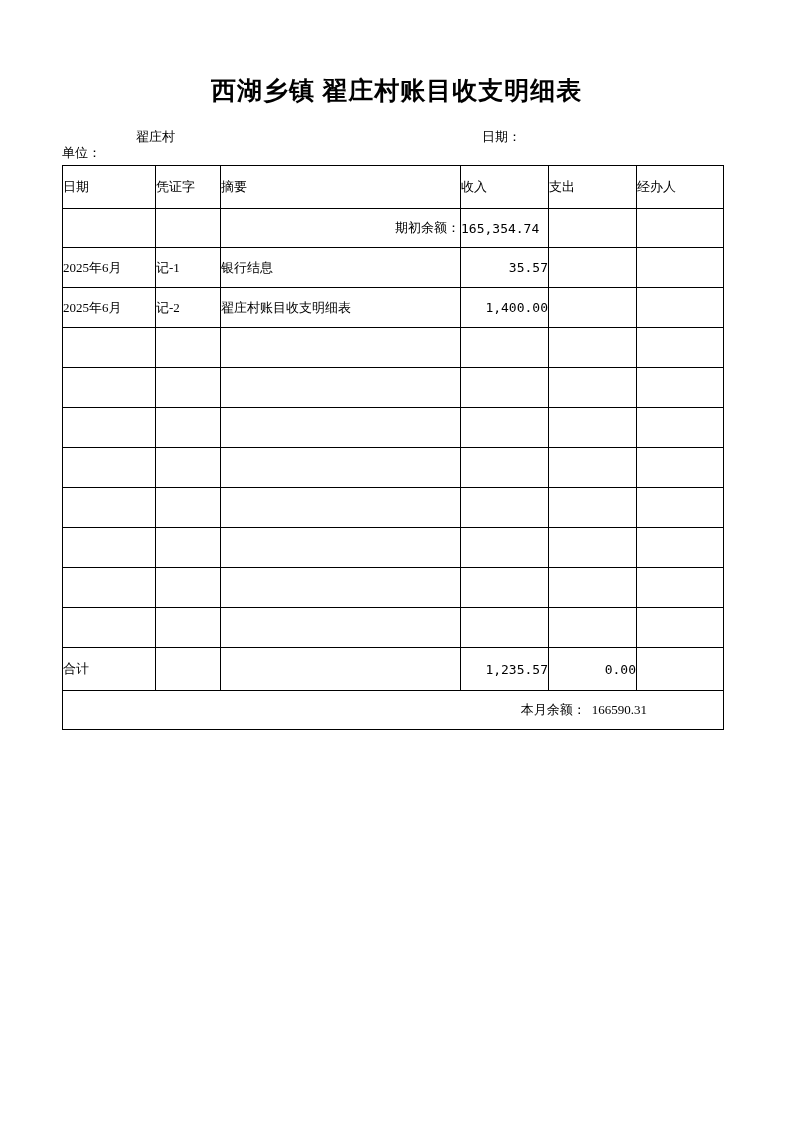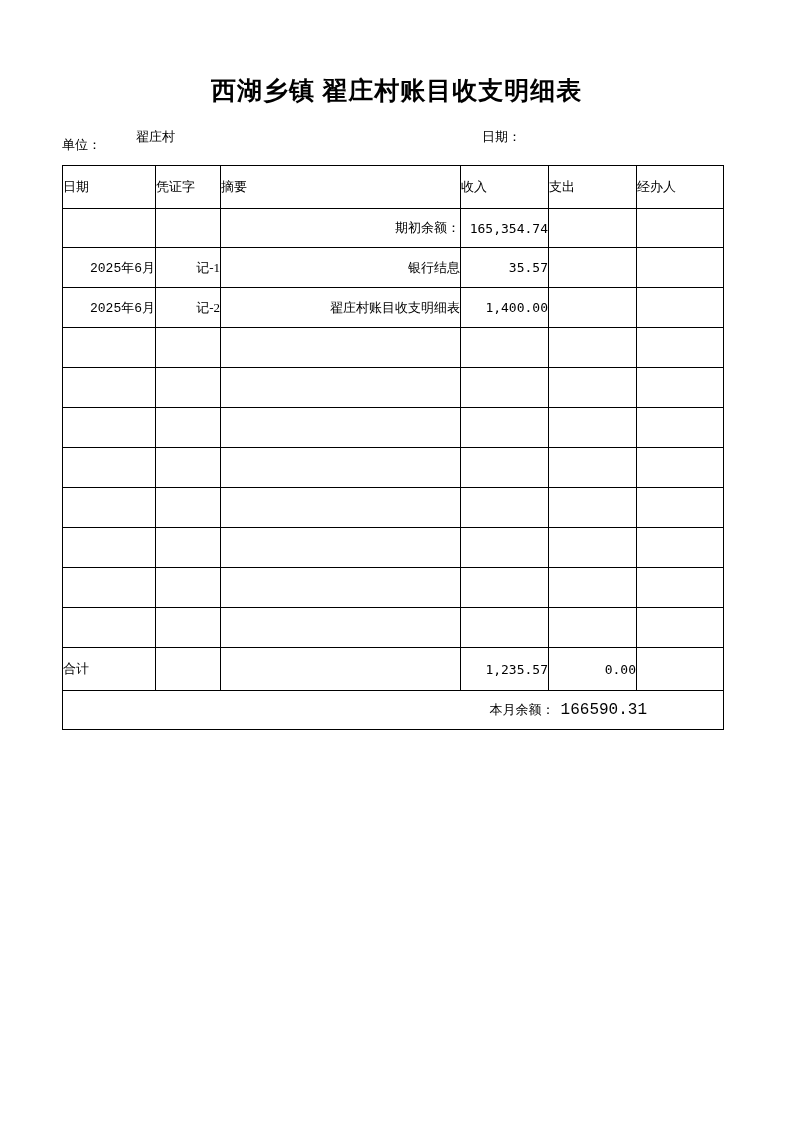--- a/index.html
+++ b/index.html
@@ -36,21 +36,21 @@
     position: absolute;
     top: 128px;
     left: 62px;
     width: 660px;
     height: 20px;
     font-size: 13px;
   }
   .meta-unit-label {
     position: absolute;
     left: 0;
-    top: 8px;
+    top: 16px;
     font-family: Liberation Serif, serif;
   }
   .meta-unit-value {
     position: absolute;
     left: 74px;
     top: 0;
   }
   .meta-date-label {
     position: absolute;
     left: 420px;
@@ -86,29 +86,28 @@
   .c-date { width: 93px; }
   .c-voucher { width: 65px; }
   .c-summary { width: 240px; }
   .c-income { width: 88px; }
   .c-expense { width: 88px; }
   .c-handler { width: 87px; }
 
   tbody td {
     height: 39px;
   }
-  .txt-center { text-align: right; }
+  .txt-center { text-align: left; }
   .txt-right { text-align: right; padding-right: 6px; }
   .num {
     font-family: "DejaVu Sans Mono", "Liberation Mono", monospace;
     font-size: 12px;
   }
   .date-cell {
     font-size: 13px;
-    font-family: Liberation Mono, monospace;
   }
   .opening-row td {
     height: 38px;
   }
   .opening-label {
     text-align: right;
     padding-right: 6px;
     font-size: 13px;
   }
   .total-label {
@@ -125,22 +124,22 @@
   .closing-inner {
     display: flex;
     align-items: center;
     justify-content: flex-end;
     padding-right: 76px;
     font-size: 13px;
     gap: 6px;
     text-align: center;
   }
   .closing-value {
-    font-family: Liberation Mono, monospace;
-    font-size: 16px;
+    font-family: Liberation Serif, serif;
+    font-size: 13px;
   }
 </style>
 </head>
 <body>
 
 <div class="page">
 
   <div class="doc-title">西湖乡镇  翟庄村账目收支明细表</div>
 
   <div class="meta-row">

